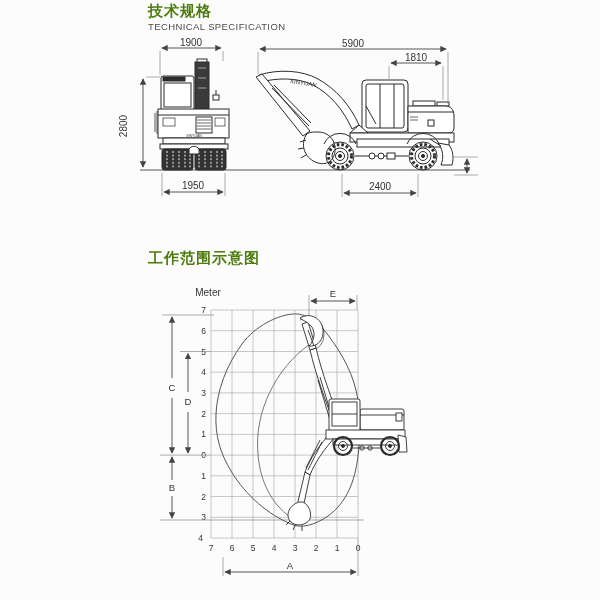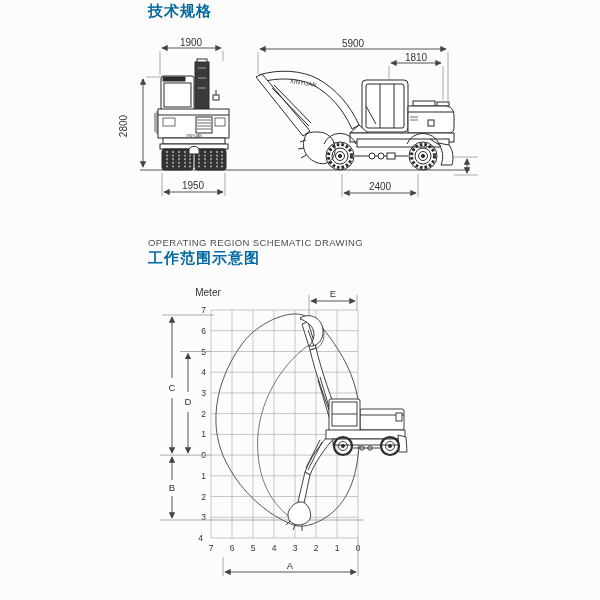--- a/index.html
+++ b/index.html
@@ -1,32 +1,33 @@
 <!DOCTYPE html>
 <html><head>
 <meta charset="utf-8">
 <style>
   html,body{margin:0;padding:0;background:#fff;}
   .page{position:relative;width:600px;height:600px;background:#fcfcfc;overflow:hidden;
         font-family:"Liberation Sans", sans-serif;}
-  .sec-title{position:absolute;left:148px;color:#0369a1;font-size:15px;font-weight:bold;
+  .sec-title{position:absolute;left:148px;color:#4d7c0f;font-size:15px;font-weight:bold;
              letter-spacing:1px;line-height:17px;}
   .sec-sub{position:absolute;left:148px;color:#4d4d4d;font-size:9.5px;letter-spacing:.4px;}
   svg text{font-family:"Liberation Sans", sans-serif;}
   .dimtxt{font-size:10px;fill:#333;}
   .ticktxt{font-size:8.5px;fill:#333;}
   .lettertxt{font-size:9.5px;fill:#333;}
   .brandtxt{fill:#333;}
 </style>
 </head>
 <body>
 
 <div class="page">
 
   <div class="sec-title" style="top:2px;">技术规格</div>
+  <div class="sec-sub" style="top:21px;">TECHNICAL SPECIFICATION</div>
 
   <svg style="position:absolute;left:110px;top:36px;" width="380" height="172" viewBox="0 0 380 172">
     <defs>
       <marker id="ar1" viewBox="0 0 10 10" refX="9" refY="5" markerWidth="7" markerHeight="7" orient="auto-start-reverse">
           <path d="M0,0L10,5L0,10z" fill="#444"></path>
         </marker>
     </defs>
 
     <line x1="30" y1="134" x2="360" y2="134" stroke="#555" stroke-width="1"></line>
 
@@ -166,21 +167,20 @@
       <line x1="344" y1="121" x2="368" y2="121" stroke="#888" stroke-width="0.7"></line>
       <line x1="344" y1="139" x2="368" y2="139" stroke="#888" stroke-width="0.7"></line>
       <line x1="357" y1="123" x2="357" y2="137" marker-start="url(#ar1)" marker-end="url(#ar1)"></line>
     </g>
     <text class="dimtxt" x="243" y="11" text-anchor="middle">5900</text>
     <text class="dimtxt" x="306" y="25" text-anchor="middle">1810</text>
     <text class="dimtxt" x="270" y="154" text-anchor="middle">2400</text>
   </svg>
 
   <div class="sec-title" style="top:213px;margin-top:36px;">工作范围示意图</div>
-  <div class="sec-sub" style="top:237px;">OPERATING REGION SCHEMATIC DRAWING</div>
 
   <svg style="position:absolute;left:150px;top:280px;" width="300" height="320" viewBox="0 0 300 320">
     <defs>
       <marker id="ar2" viewBox="0 0 10 10" refX="9" refY="5" markerWidth="7" markerHeight="7" orient="auto-start-reverse">
           <path d="M0,0L10,5L0,10z" fill="#444"></path>
         </marker>
     </defs>
 
     <g stroke="#9a9a9a" stroke-width="0.55">
       <line x1="61" y1="30" x2="61" y2="258"></line>

